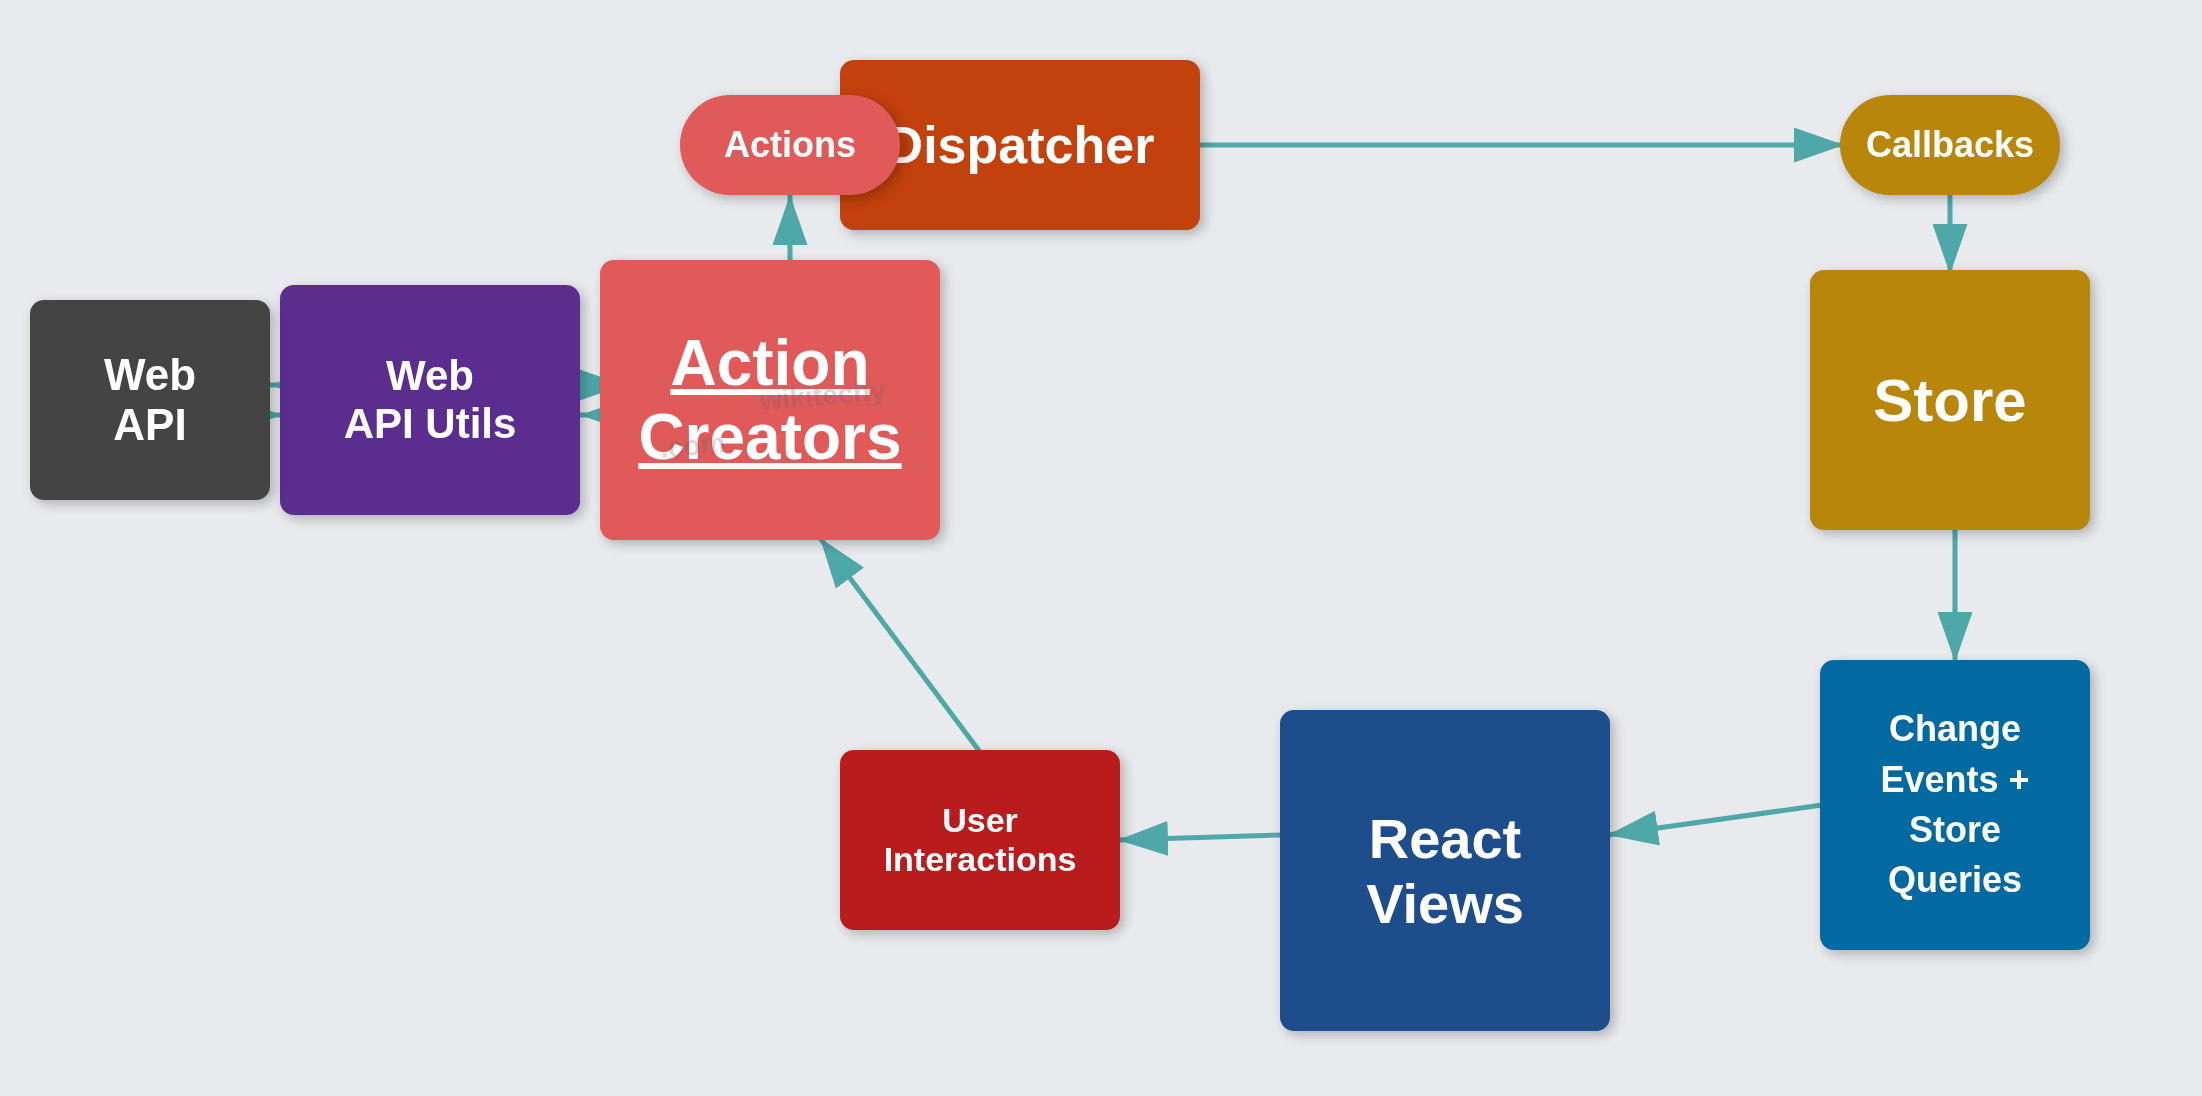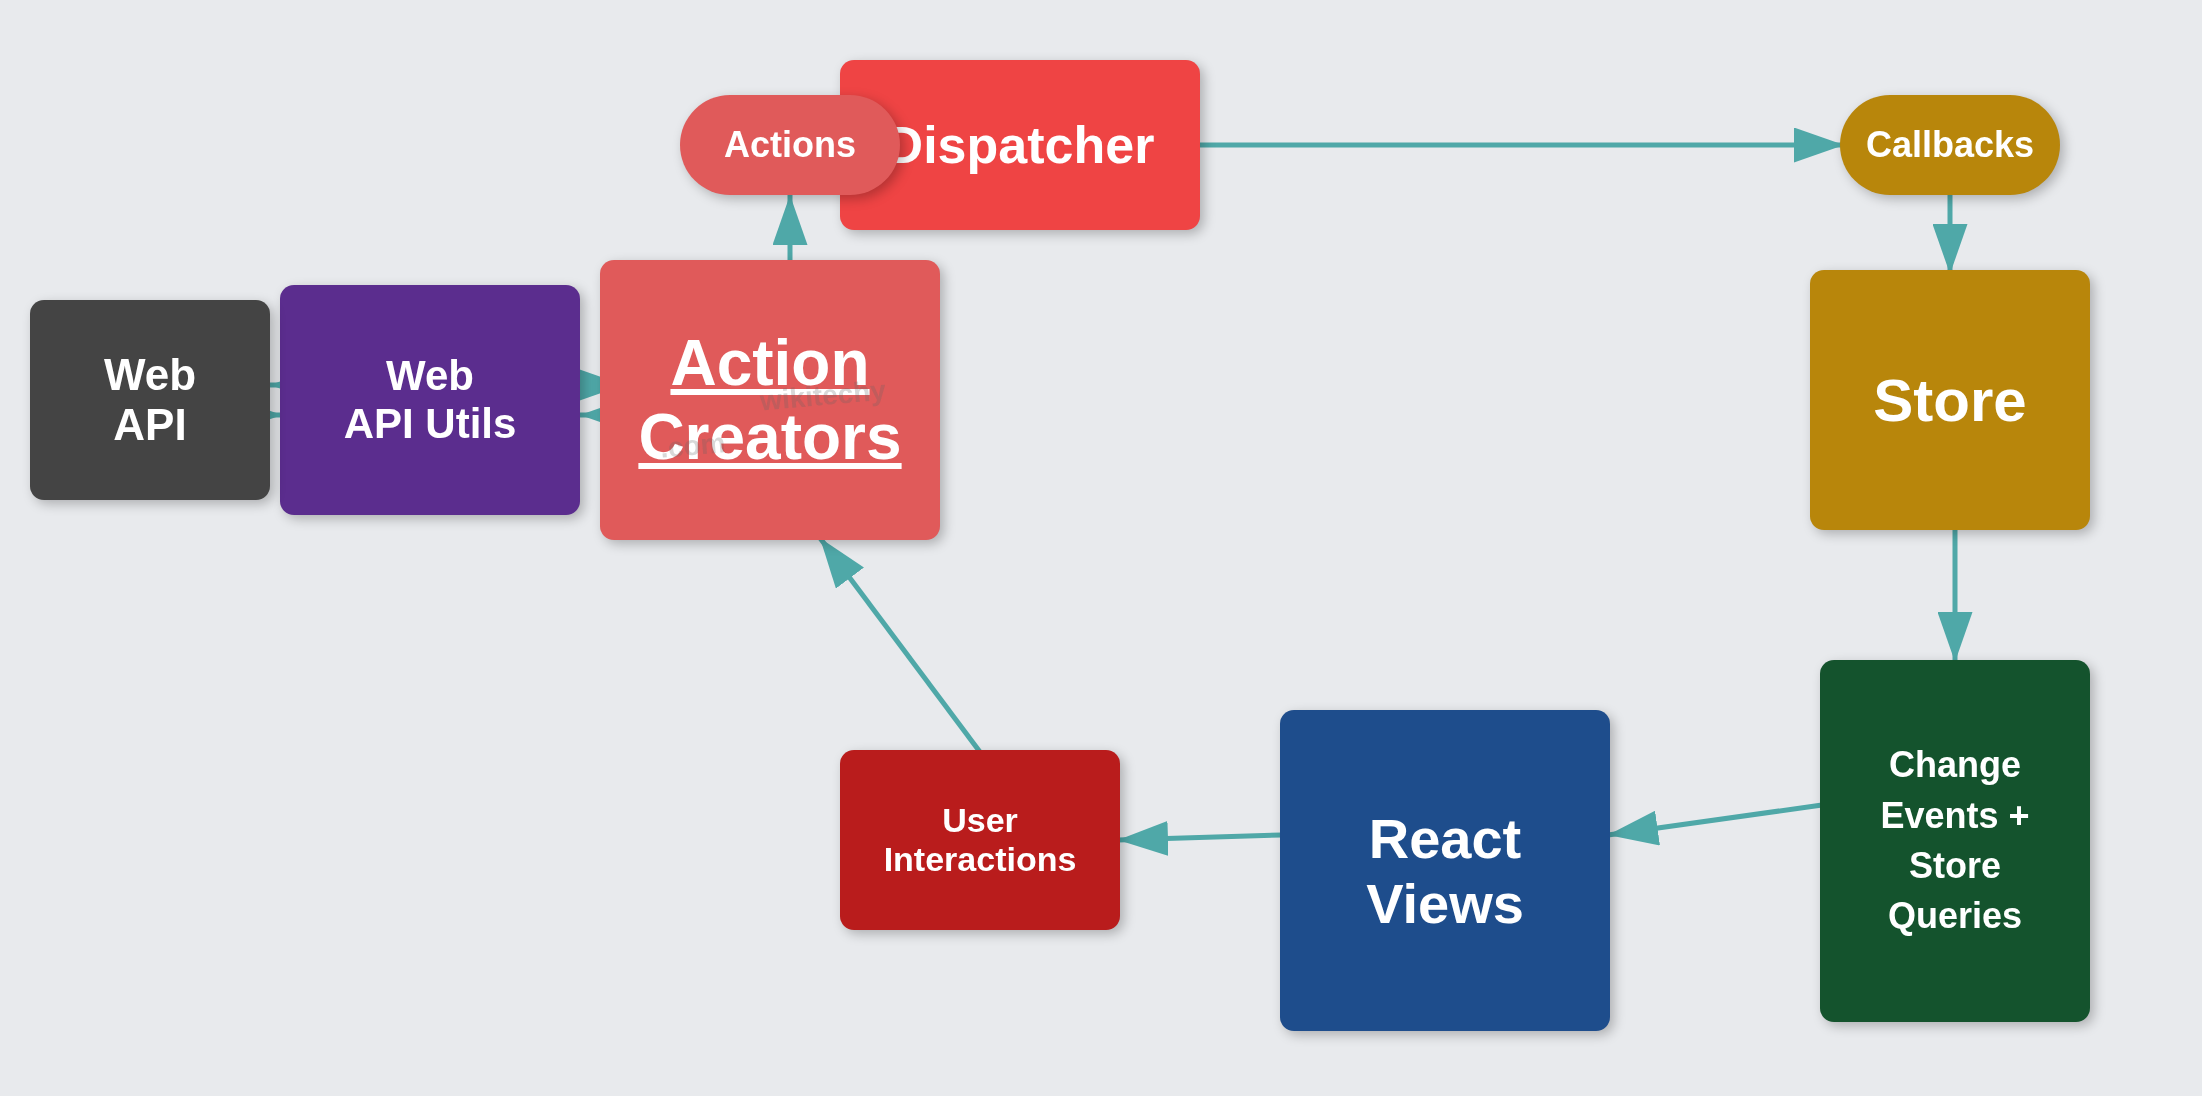--- a/index.html
+++ b/index.html
@@ -33,21 +33,21 @@
       align-items: center;
       justify-content: center;
       text-align: center;
       font-weight: bold;
       color: white;
       border-radius: 14px;
       box-shadow: 4px 4px 12px rgba(0,0,0,0.25);
     }
 
     .node-dispatcher {
-      background: #ef4444;
+      background: #c2410c;
       width: 360px;
       height: 170px;
       font-size: 52px;
       left: 840px;
       top: 60px;
     }
 
     .node-actions {
       background: #e05a5a;
       width: 220px;
@@ -117,23 +117,23 @@
     .node-user-interactions {
       background: #b91c1c;
       width: 280px;
       height: 180px;
       font-size: 36px;
       left: 840px;
       top: 750px;
     }
 
     .node-change-events {
-      background: #14532d;
+      background: #0369a1;
       width: 270px;
-      height: 362px;
+      height: 290px;
       font-size: 36px;
       left: 1820px;
       top: 660px;
       align-items: center;
     }
 
     .watermark {
       position: absolute;
       color: rgba(100,100,100,0.25);
       font-size: 28px;

